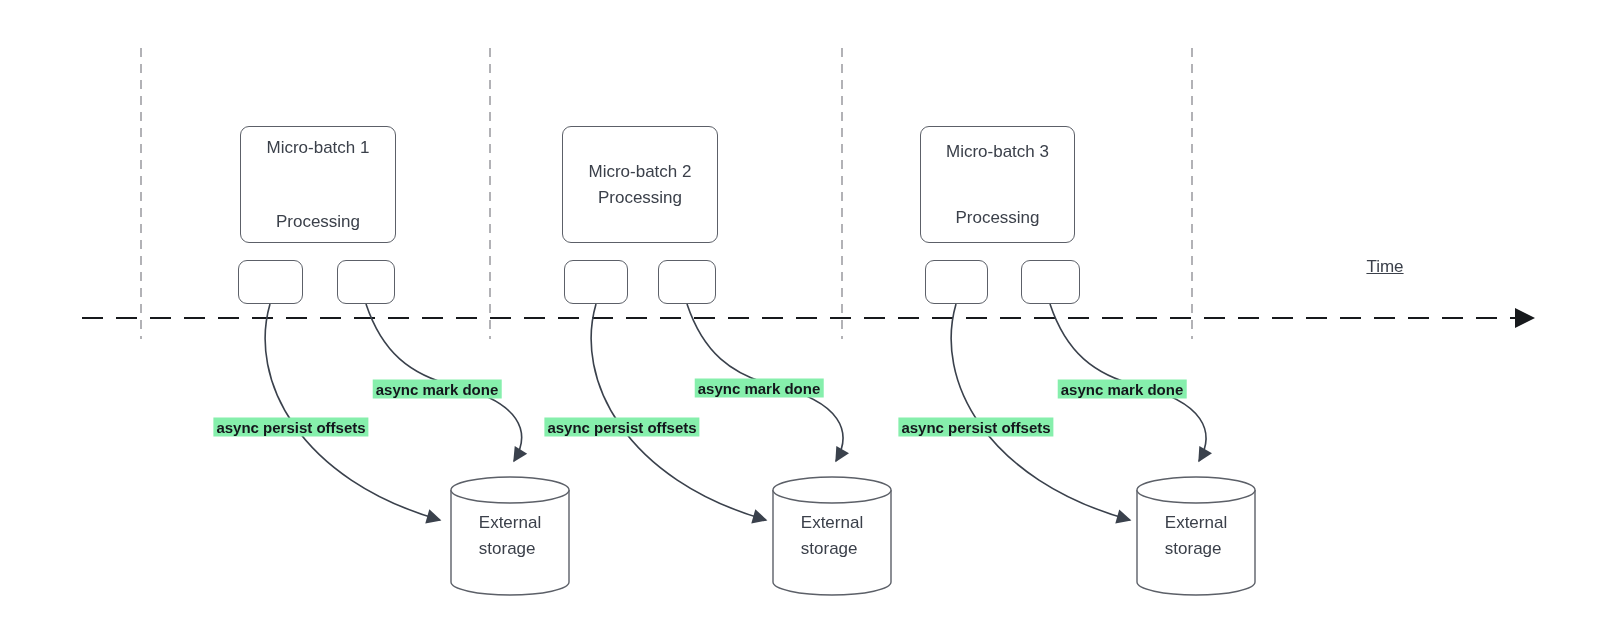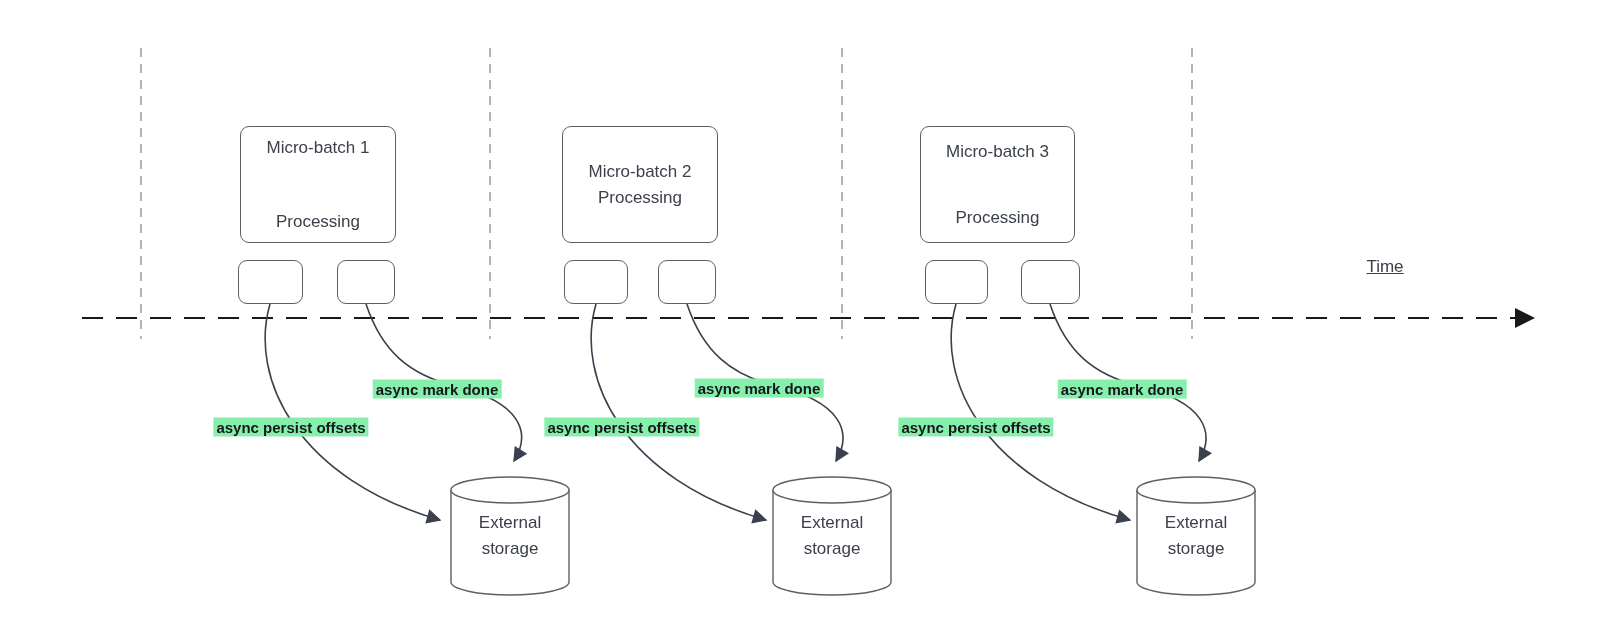--- a/index.html
+++ b/index.html
@@ -56,21 +56,21 @@
     color: #14171c;
     white-space: nowrap;
   }
   .cyl-label {
     position: absolute;
     z-index: 3;
     transform: translate(-50%, -50%);
     font-size: 17px;
     line-height: 26px;
     color: #3b404a;
-    text-align: center;
+    text-align: left;
     white-space: nowrap;
   }
   .time-label {
     position: absolute;
     z-index: 3;
     transform: translate(-50%, -50%);
     font-size: 17px;
     color: #3b404a;
     white-space: nowrap;
     text-decoration: underline;

